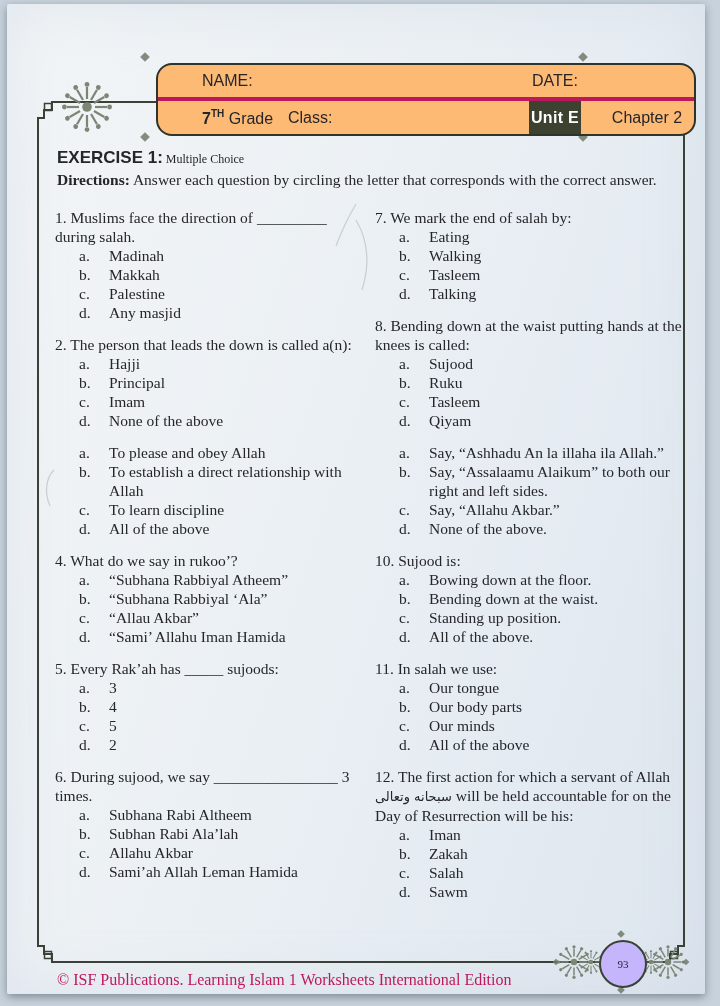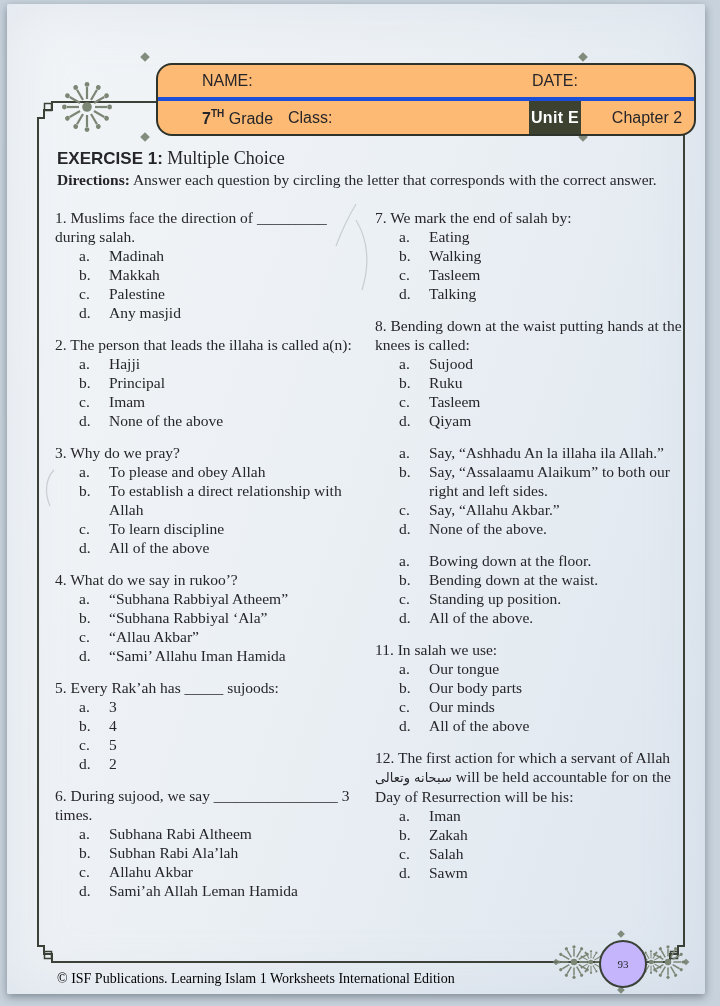--- a/index.html
+++ b/index.html
@@ -15,61 +15,61 @@
     border-radius:2px;
   }
   .frame-svg{position:absolute;inset:0;z-index:1;pointer-events:none;}
   
   .header-box{
     position:absolute;left:112px;top:63px;width:536px;height:69px;
     background:#fdba74;border:2px solid #2e342b;border-radius:16px;z-index:3;
     font-family:"Liberation Sans",sans-serif;font-size:16px;overflow:hidden;margin-left:44px;
   }
   .hrow1{position:relative;height:32px;}
-  .hrow2{position:relative;height:33px;border-top:4px solid #1d4ed8;padding-left:28px;}
+  .hrow2{position:relative;height:33px;border-top:4px solid #be185d;padding-left:28px;}
   .lbl{position:absolute;top:50%;transform:translateY(-50%);white-space:nowrap;}
   .name-lbl{left:44px;}
   .date-lbl{left:374px;}
   .grade-lbl{left:44px;font-weight:700;}
   .grade-word{font-weight:400;}
   .grade-sup{font-size:10px;vertical-align:super;font-weight:700;}
   .class-lbl{left:130px;}
   .unit-badge{
     position:absolute;left:371px;top:0;width:52px;height:100%;
     background:#3c422f;color:#ffffff;font-weight:700;font-size:16px;
     display:flex;align-items:center;justify-content:center;letter-spacing:.3px;
   }
   .chapter-cell{
     position:absolute;left:442px;top:0;width:94px;height:100%;
     display:flex;align-items:center;justify-content:center;font-size:16px;
   }
   
   .exercise{position:absolute;left:57px;top:148px;z-index:2;white-space:nowrap;}
   .ex-title{font-family:"Liberation Sans",sans-serif;font-weight:700;font-size:17px;margin-top:8px;}
-  .ex-sub{font-size:18px;}
+  .ex-sub{font-size:12px;}
   .directions{position:absolute;left:57px;top:171px;width:614px;font-size:15.5px;z-index:2;}
   .dir-lbl{font-weight:700;}
   
   .questions{
     position:absolute;left:55px;top:208px;width:634px;z-index:2;
     display:grid;grid-template-columns:306px 314px;column-gap:14px;align-items:start;
     font-size:15.5px;line-height:19px;
   }
   .q-block{margin-bottom:13px;}
   .q-text{margin-bottom:0;}
   .opt-row{position:relative;padding-left:54px;}
   .opt-letter{position:absolute;left:24px;}
   .arabic{font-family:"DejaVu Sans",sans-serif;font-size:13px;}
   
   .page-circle{
     position:absolute;left:599px;top:940px;width:44px;height:44px;border-radius:50%;
     border:2px solid #3a4136;background:#c4b5fd;z-index:2;
     display:flex;align-items:center;justify-content:center;font-size:11px;
   }
-  .footer{position:absolute;left:57px;top:971px;font-size:14px;color:#000000;z-index:2;white-space:nowrap;}
+  .footer{position:absolute;left:57px;top:971px;font-size:16px;color:#be185d;z-index:2;white-space:nowrap;}
 </style>
 </head>
 <body>
 
 <div class="paper"></div>
 
 <svg class="frame-svg" viewBox="0 0 720 1006">
   <defs>
     <g id="rosette" stroke="#7c8675" fill="#7c8675">
       <circle r="2.4" stroke="none"></circle>
@@ -185,28 +185,27 @@
 <div class="questions">
   <div>
       <div class="q-block">
         <div class="q-text"><span class="q-num">1. </span><span>Muslims face the direction of _________ during salah.</span></div>
         <div class="opt-row"><span class="opt-letter">a.</span><span class="opt-text">Madinah</span></div>
         <div class="opt-row"><span class="opt-letter">b.</span><span class="opt-text">Makkah</span></div>
         <div class="opt-row"><span class="opt-letter">c.</span><span class="opt-text">Palestine</span></div>
         <div class="opt-row"><span class="opt-letter">d.</span><span class="opt-text">Any masjid</span></div>
       </div>
       <div class="q-block">
-        <div class="q-text"><span class="q-num">2. </span><span>The person that leads the illaha is called a(n):</span></div>
+        <div class="q-text"><span class="q-num">2. </span><span>The person that leads the down is called a(n):</span></div>
         <div class="opt-row"><span class="opt-letter">a.</span><span class="opt-text">Hajji</span></div>
         <div class="opt-row"><span class="opt-letter">b.</span><span class="opt-text">Principal</span></div>
         <div class="opt-row"><span class="opt-letter">c.</span><span class="opt-text">Imam</span></div>
         <div class="opt-row"><span class="opt-letter">d.</span><span class="opt-text">None of the above</span></div>
       </div>
       <div class="q-block">
-        <div class="q-text"><span class="q-num">3. </span><span>Why do we pray?</span></div>
         <div class="opt-row"><span class="opt-letter">a.</span><span class="opt-text">To please and obey Allah</span></div>
         <div class="opt-row"><span class="opt-letter">b.</span><span class="opt-text">To establish a direct relationship with Allah</span></div>
         <div class="opt-row"><span class="opt-letter">c.</span><span class="opt-text">To learn discipline</span></div>
         <div class="opt-row"><span class="opt-letter">d.</span><span class="opt-text">All of the above</span></div>
       </div>
       <div class="q-block">
         <div class="q-text"><span class="q-num">4. </span><span>What do we say in rukoo’?</span></div>
         <div class="opt-row"><span class="opt-letter">a.</span><span class="opt-text">“Subhana Rabbiyal Atheem”</span></div>
         <div class="opt-row"><span class="opt-letter">b.</span><span class="opt-text">“Subhana Rabbiyal ‘Ala”</span></div>
         <div class="opt-row"><span class="opt-letter">c.</span><span class="opt-text">“Allau Akbar”</span></div>
@@ -242,20 +241,21 @@
         <div class="opt-row"><span class="opt-letter">c.</span><span class="opt-text">Tasleem</span></div>
         <div class="opt-row"><span class="opt-letter">d.</span><span class="opt-text">Qiyam</span></div>
       </div>
       <div class="q-block">
         <div class="opt-row"><span class="opt-letter">a.</span><span class="opt-text">Say, “Ashhadu An la illaha ila Allah.”</span></div>
         <div class="opt-row"><span class="opt-letter">b.</span><span class="opt-text">Say, “Assalaamu Alaikum” to both our right and left sides.</span></div>
         <div class="opt-row"><span class="opt-letter">c.</span><span class="opt-text">Say, “Allahu Akbar.”</span></div>
         <div class="opt-row"><span class="opt-letter">d.</span><span class="opt-text">None of the above.</span></div>
       </div>
       <div class="q-block">
+        <div class="q-text"><span class="q-num">10. </span><span>Sujood is:</span></div>
         <div class="opt-row"><span class="opt-letter">a.</span><span class="opt-text">Bowing down at the floor.</span></div>
         <div class="opt-row"><span class="opt-letter">b.</span><span class="opt-text">Bending down at the waist.</span></div>
         <div class="opt-row"><span class="opt-letter">c.</span><span class="opt-text">Standing up position.</span></div>
         <div class="opt-row"><span class="opt-letter">d.</span><span class="opt-text">All of the above.</span></div>
       </div>
       <div class="q-block">
         <div class="q-text"><span class="q-num">11. </span><span>In salah we use:</span></div>
         <div class="opt-row"><span class="opt-letter">a.</span><span class="opt-text">Our tongue</span></div>
         <div class="opt-row"><span class="opt-letter">b.</span><span class="opt-text">Our body parts</span></div>
         <div class="opt-row"><span class="opt-letter">c.</span><span class="opt-text">Our minds</span></div>

